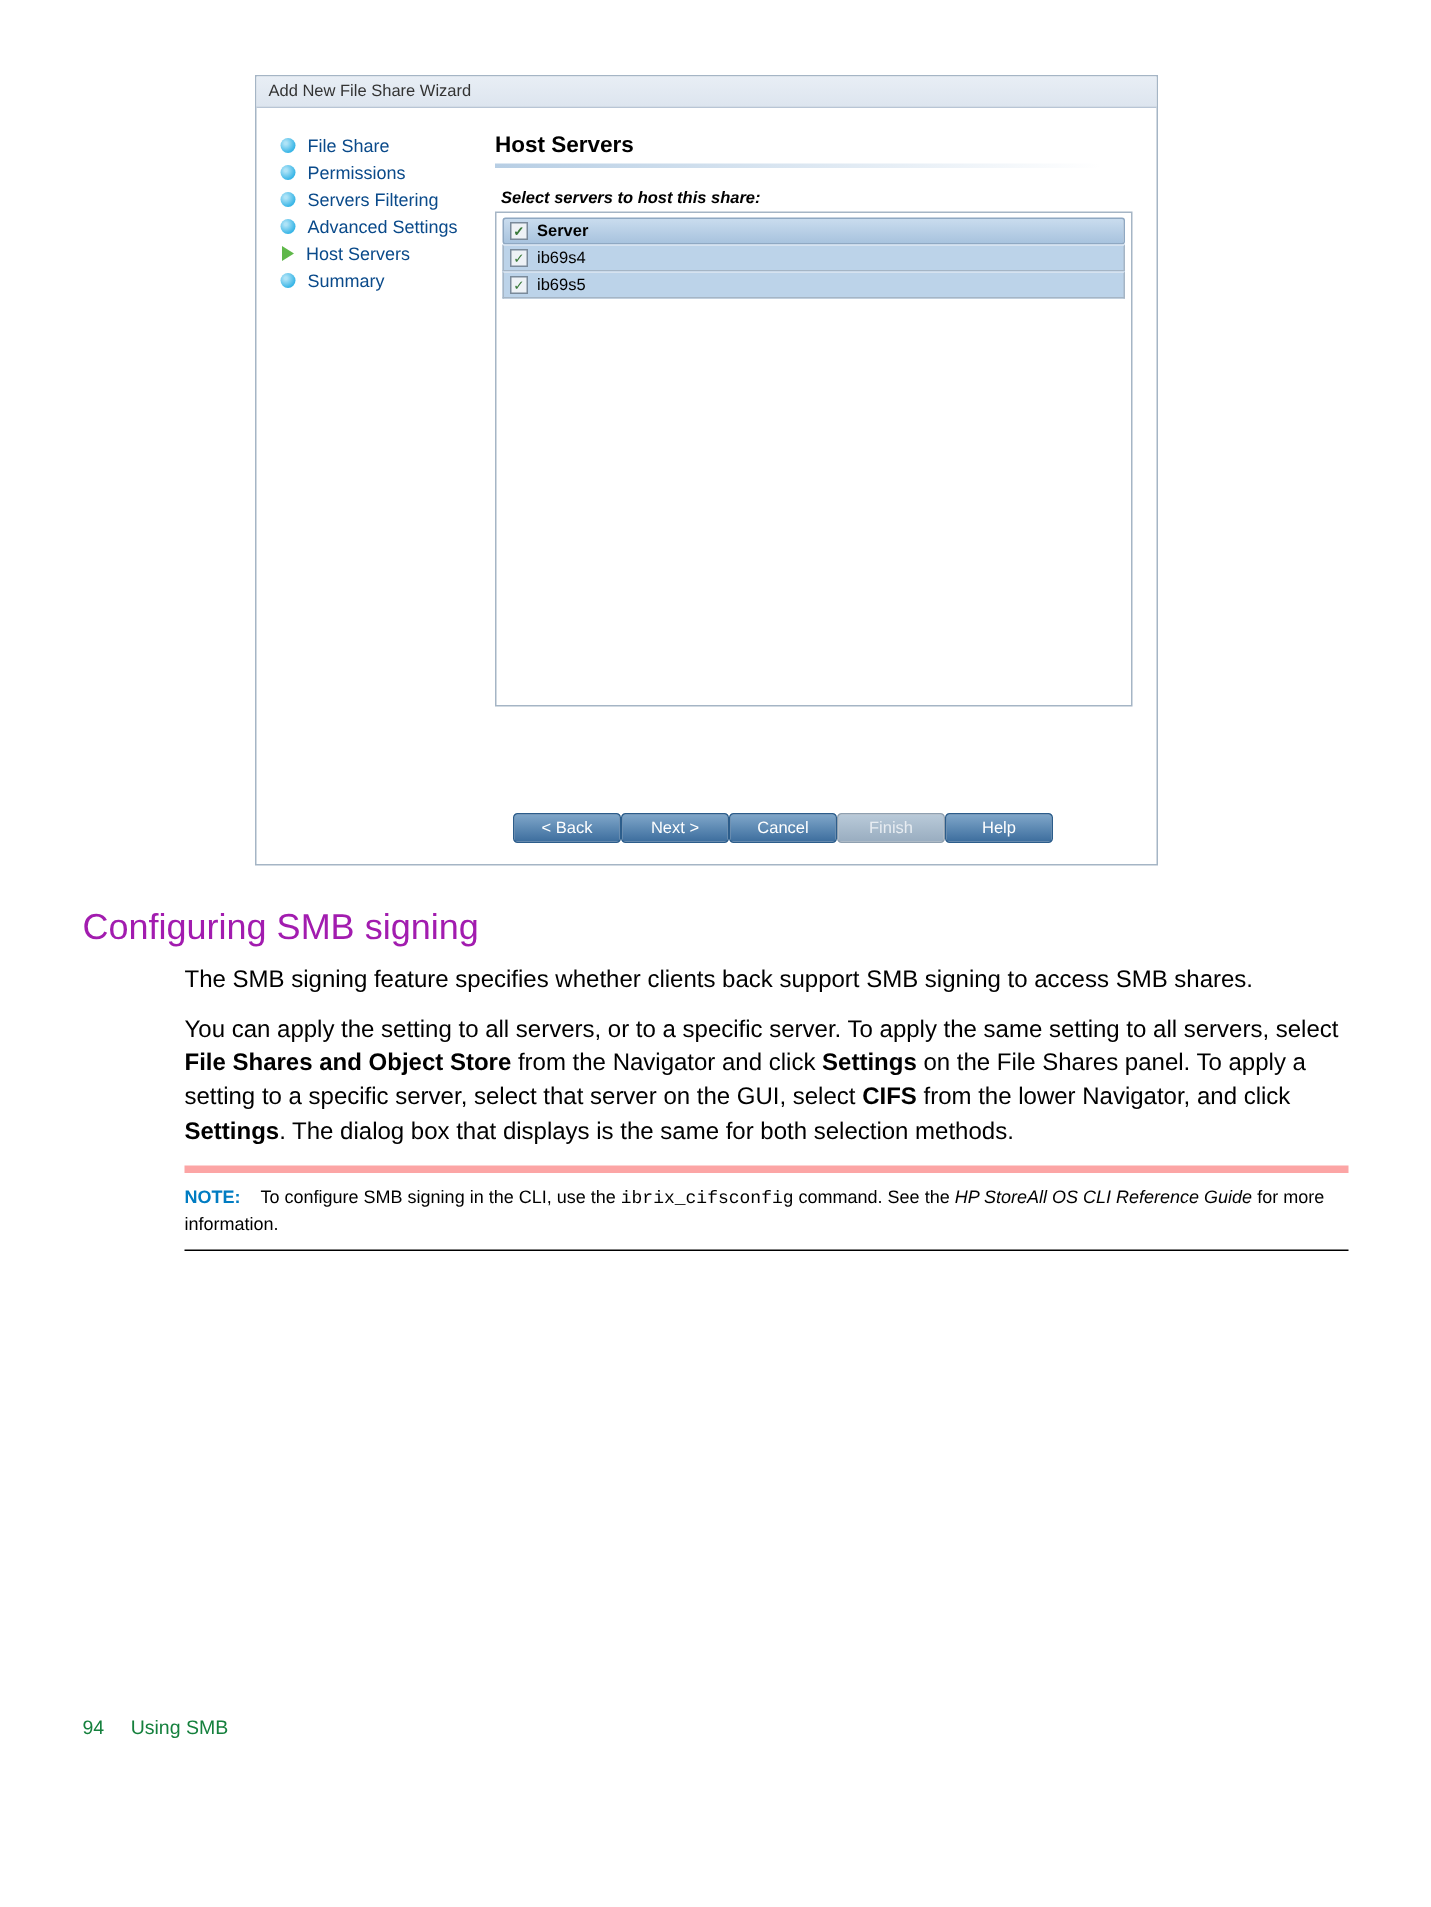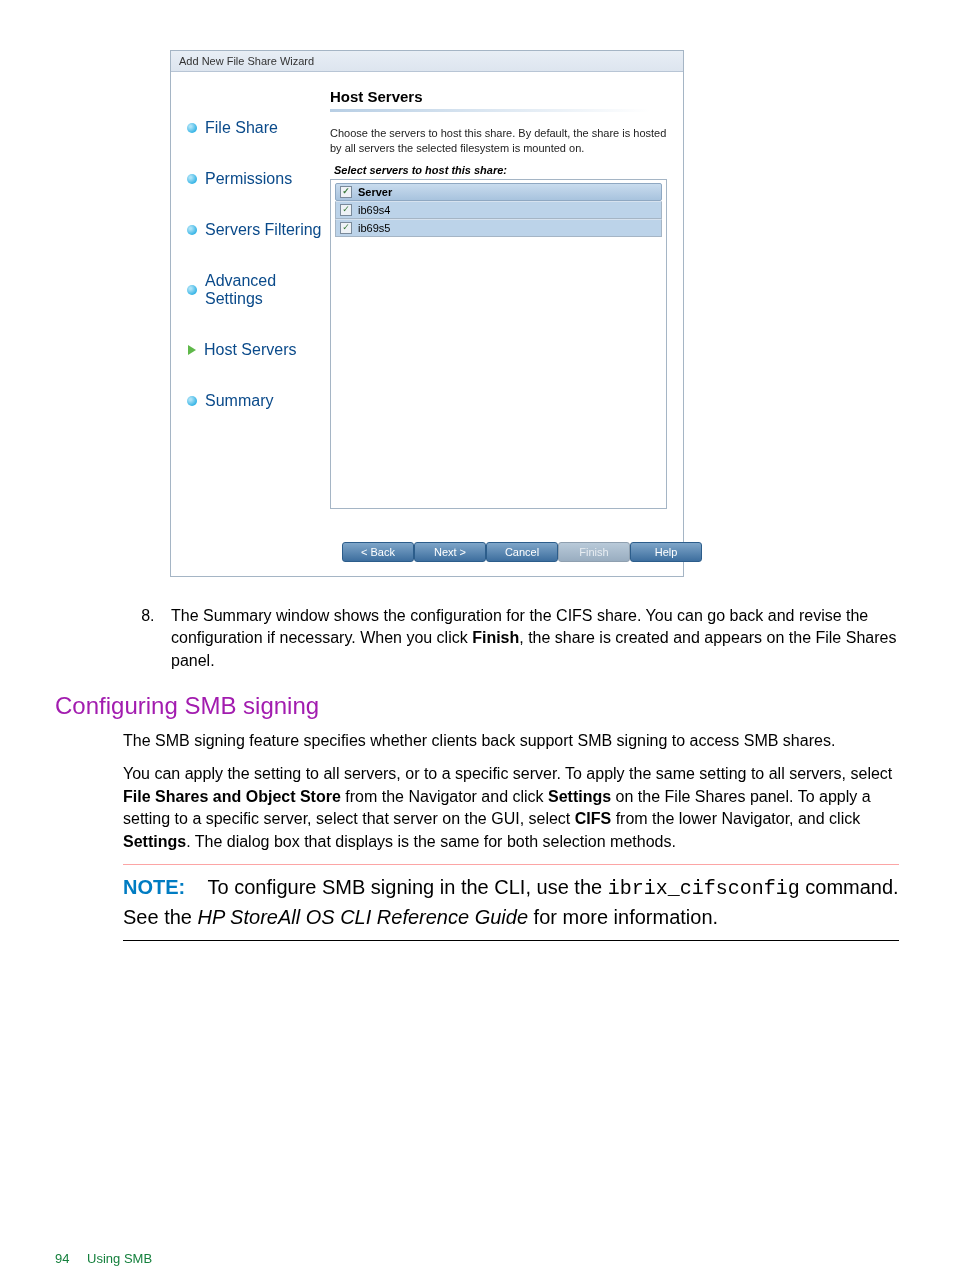--- a/index.html
+++ b/index.html
@@ -9,21 +9,21 @@
     background: #fff;
     font-family: Arial, Helvetica, sans-serif;
     font-size: 14px;
     color: #000;
     width: 954px;
   }
   .page {
     padding: 50px 55px 30px 55px;
   }
   .wizard-frame {
-    width: 514px;
+    width: 602px;
     margin-left: 115px;
     border: 1px solid #a5b5c5;
     background: #fff;
   }
   .wizard-titlebar {
     background: linear-gradient(#e8eef5, #dde5ef);
     border-bottom: 1px solid #b8c5d5;
     padding: 4px 8px;
     font-size: 11px;
     color: #333;
@@ -38,24 +38,23 @@
     flex-shrink: 0;
   }
   .wizard-nav ul {
     list-style: none;
     margin: 0;
     padding: 0;
   }
   .wizard-nav li {
     display: flex;
     align-items: center;
-    font-size: 16px;
+    font-size: 12px;
     color: #0a4a8a;
     padding: 2px 0;
-    margin-top: 29px;
   }
   .nav-bullet {
     width: 10px;
     height: 10px;
     border-radius: 50%;
     background: radial-gradient(circle at 35% 35%, #aee3f7 10%, #38b5e6 70%);
     margin-right: 8px;
     flex-shrink: 0;
   }
   .nav-arrow {
@@ -177,25 +176,25 @@
     font-size: 24px;
     color: #a21caf;
     margin: 20px 0 10px 0;
   }
   .para {
     font-size: 16px;
     line-height: 1.42;
     margin: 10px 0 10px 68px;
   }
   .note-block {
-    border-top: 1px solid #fca5a5;
+    border-top: 5px solid #fca5a5;
     border-bottom: 1px solid #000;
     padding: 8px 0;
     margin: 8px 0 8px 68px;
-    font-size: 20px;
+    font-size: 12px;
     line-height: 1.42;
   }
   .note-label { font-weight: bold; color: #007cc2; }
   .cli-cmd { font-family: "Courier New", monospace; }
   .footer {
     margin-top: 310px;
     font-size: 13px;
     color: #15803d;
   }
   .footer-page { margin-right: 14px; }
@@ -232,21 +231,20 @@
             </li>
           <li>
               <span class="nav-bullet"></span>
               <span>Summary</span>
             </li>
         </ul>
       </nav>
       <div class="wizard-content">
         <h3 class="wizard-heading">Host Servers</h3>
         <div class="wizard-h-underline"></div>
-        <p class="wizard-desc">Choose the servers to host this share. By default, the share is hosted by all servers the selected filesystem is mounted on.</p>
         <div class="server-label">Select servers to host this share:</div>
         <div class="server-box">
           <div class="server-header">
             <span class="chk">✓</span>
             <span>Server</span>
           </div>
           <div class="server-row">
             <span class="chk">✓</span>
             <span>ib69s4</span>
           </div>
@@ -260,25 +258,20 @@
     <div class="wizard-footer">
       <div class="wbtn">&lt; Back</div>
       <div class="wbtn">Next &gt;</div>
       <div class="wbtn">Cancel</div>
       <div class="wbtn disabled">Finish</div>
       <div class="wbtn help">Help</div>
     </div>
   </div>
 
   <div class="doc">
-    <ol class="doc-list" start="8">
-      <li>
-        <span>The Summary window shows the configuration for the CIFS share. You can go back and revise the configuration if necessary. When you click </span><b>Finish</b><span>, the share is created and appears on the File Shares panel.</span>
-      </li>
-    </ol>
 
     <h2 class="section-heading">Configuring SMB signing</h2>
 
     <p class="para">The SMB signing feature specifies whether clients back support SMB signing to access SMB shares.</p>
 
     <p class="para">
       <span>You can apply the setting to all servers, or to a specific server. To apply the same setting to all servers, select </span><b>File Shares and Object Store</b><span> from the Navigator and click </span><b>Settings</b><span> on the File Shares panel. To apply a setting to a specific server, select that server on the GUI, select </span><b>CIFS</b><span> from the lower Navigator, and click </span><b>Settings</b><span>. The dialog box that displays is the same for both selection methods.</span>
     </p>
 
     <div class="note-block">

